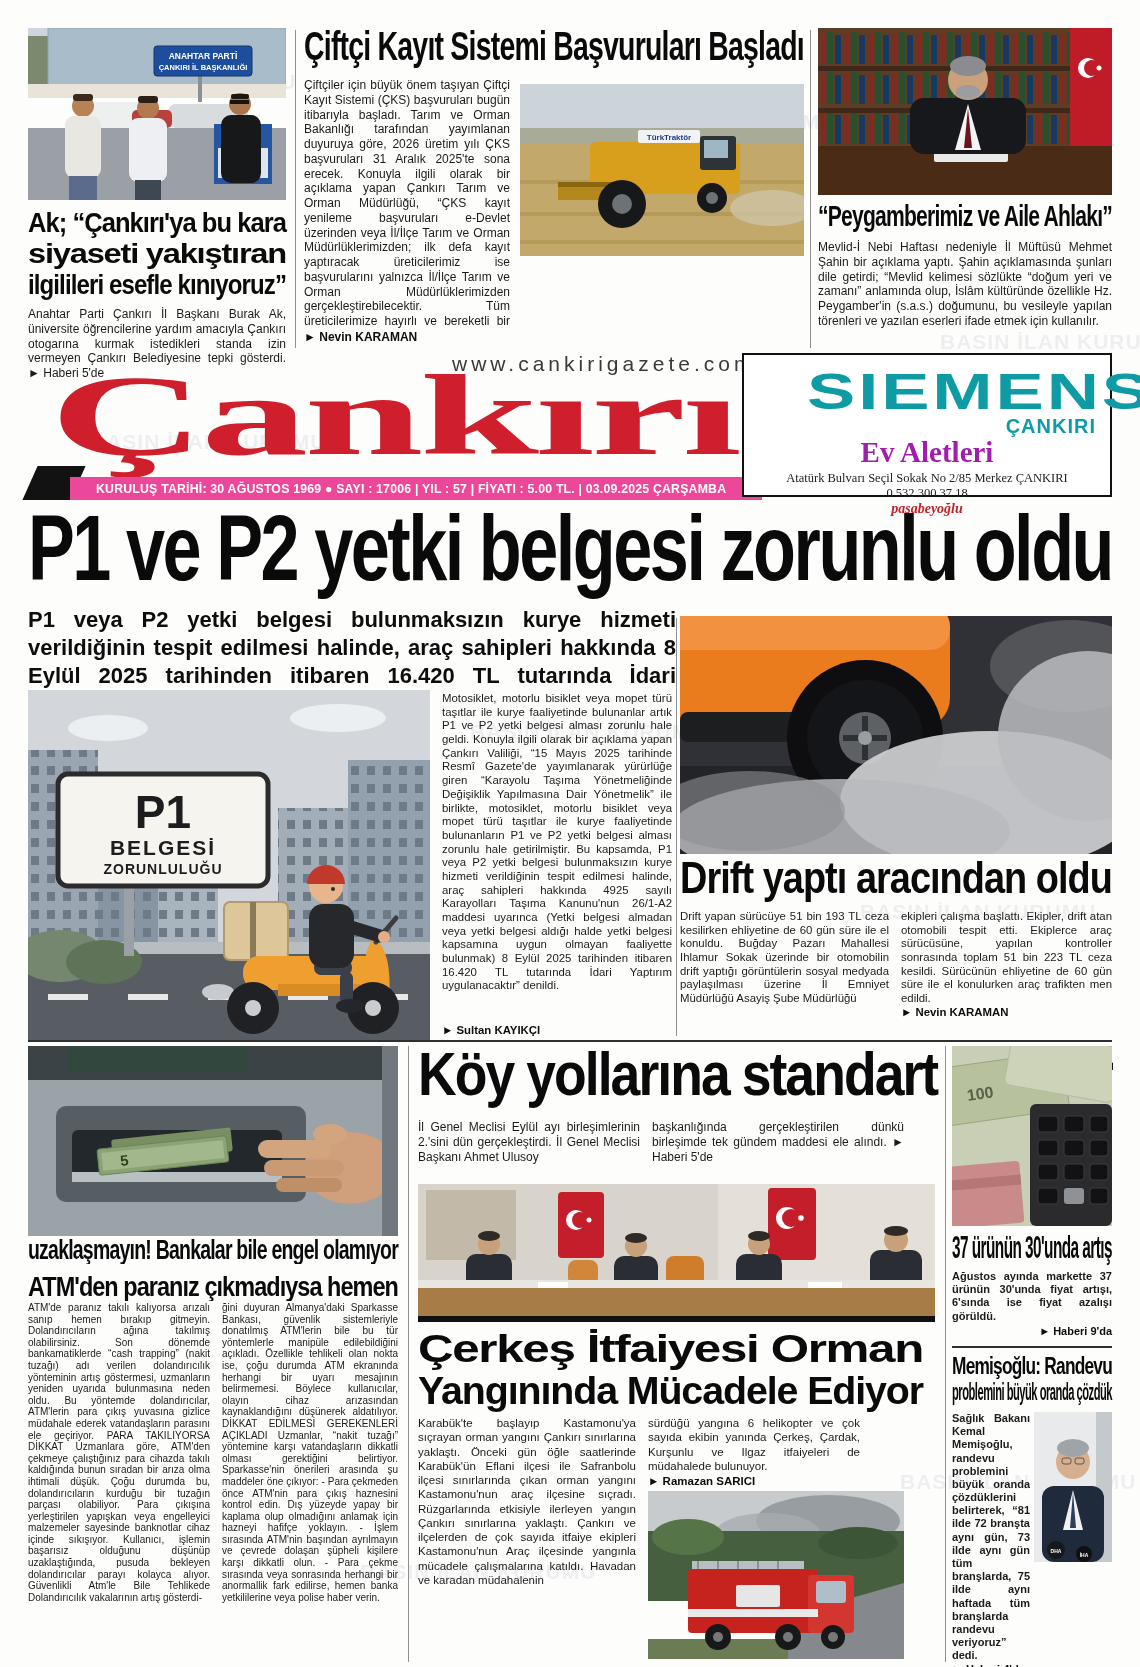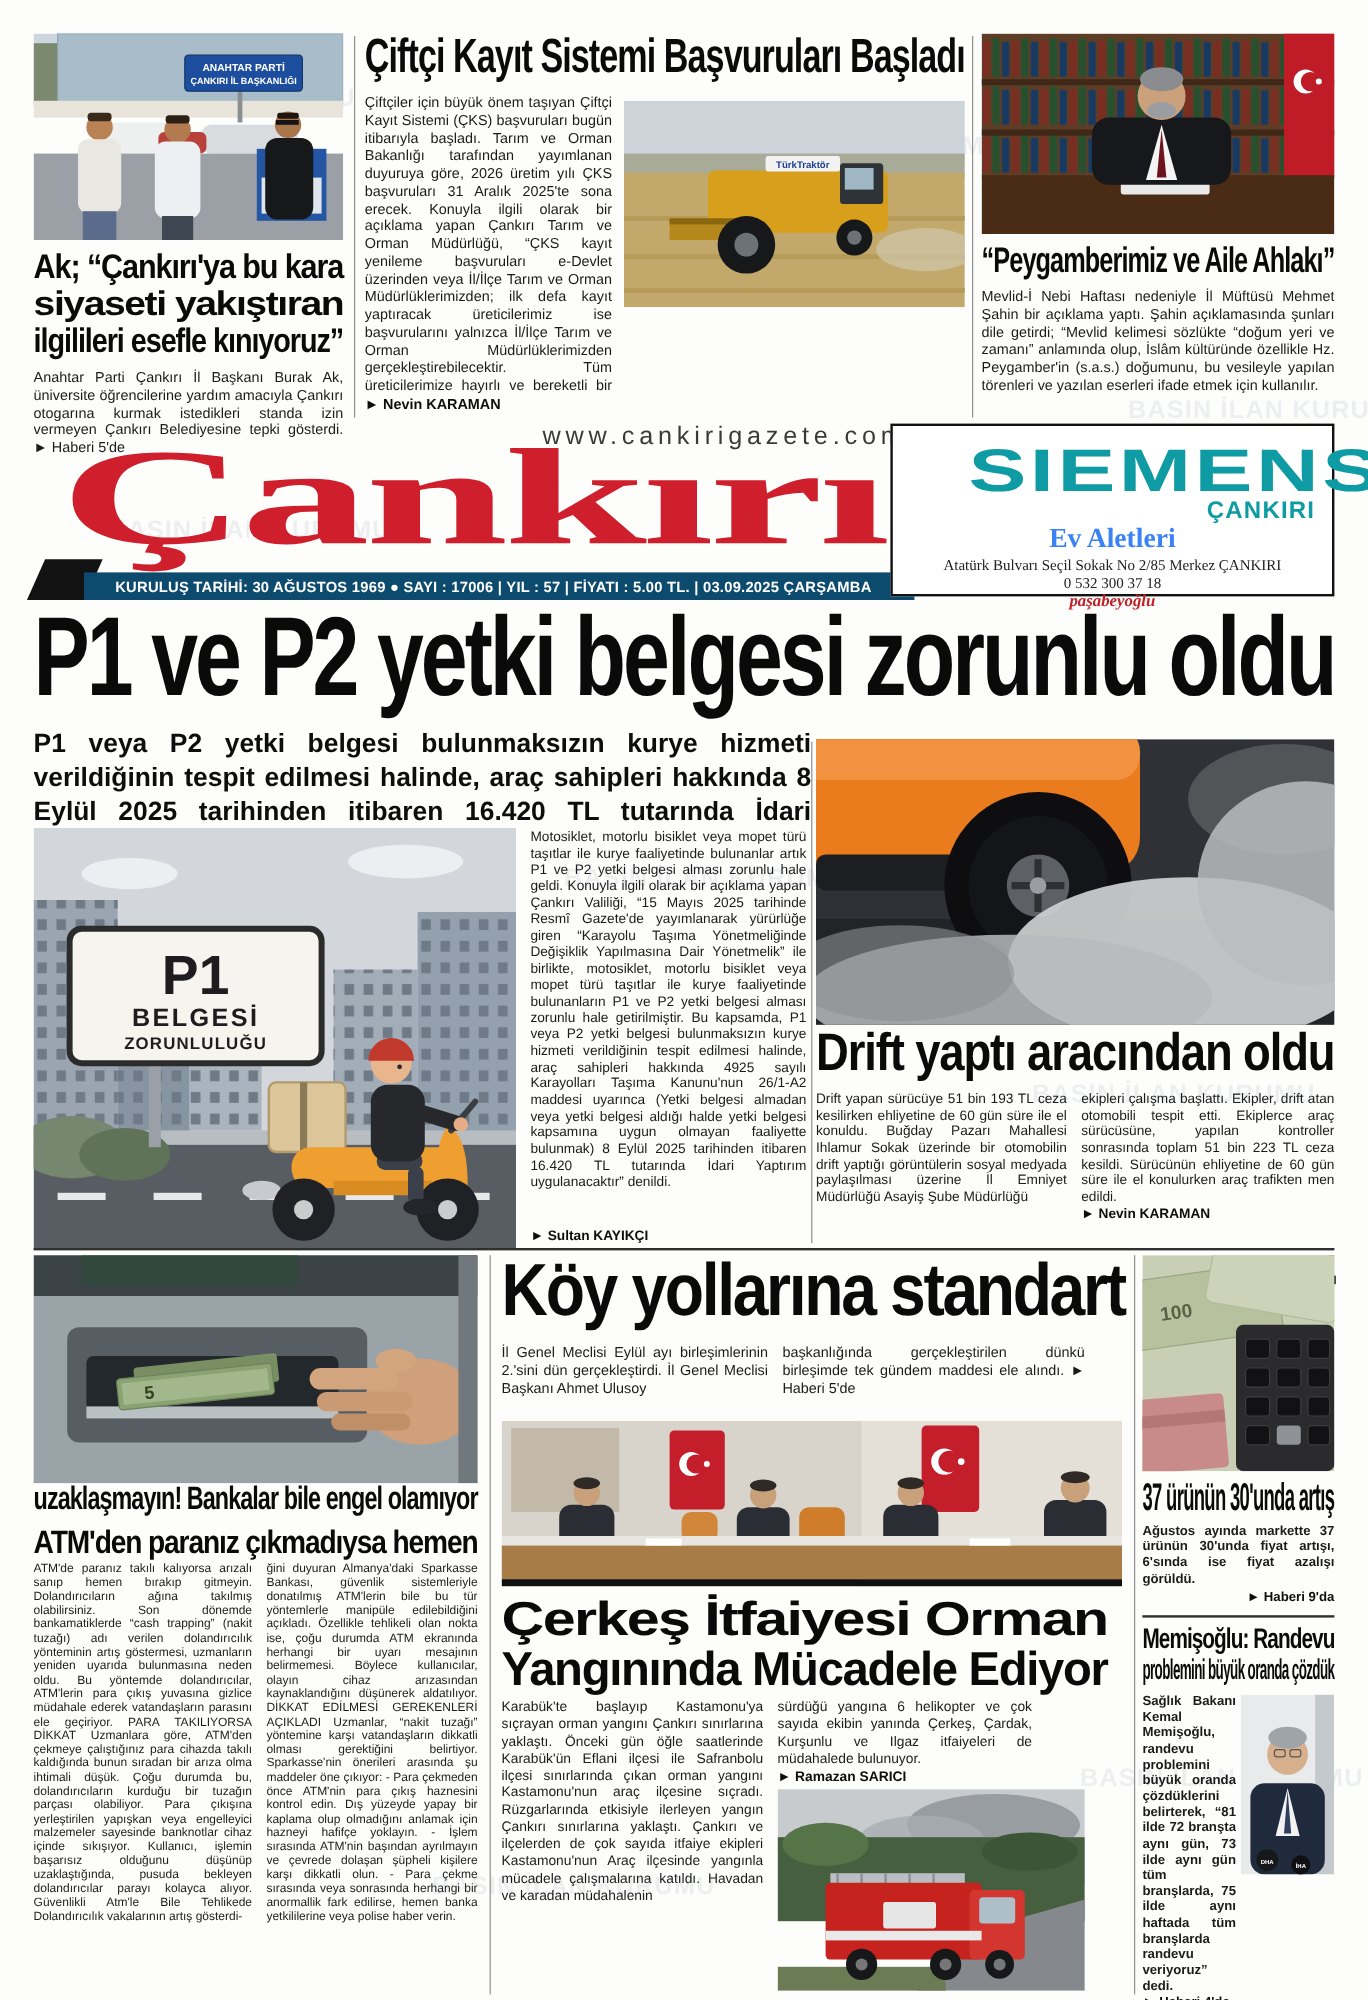--- a/index.html
+++ b/index.html
@@ -13,21 +13,21 @@
   .b11{font-size:11px;line-height:1.2;font-weight:bold;}
   .byline{font-weight:bold;color:#0d0d0d;}
   .linebox{display:block;overflow:visible;}
   .fitline{display:inline-block;white-space:nowrap;font-weight:bold;color:#0a0a0a;
            transform-origin:0 100%;letter-spacing:-1px;}
   .vdiv{width:1px;background:#909090;}
   .hdiv{background:#303030;}
   .wm{position:absolute;opacity:.07;font-weight:bold;color:#2e3c5e;font-size:21px;
       letter-spacing:1px;pointer-events:none;white-space:nowrap;}
   .photo{display:block;}
-  .infobar{background:#0c4a6e;color:#fff;font-weight:bold;font-size:12.3px;
+  .infobar{background:#ec4899;color:#fff;font-weight:bold;font-size:12.3px;
            display:flex;align-items:center;letter-spacing:.2px;}
   .serif{font-family:"Liberation Serif",serif;}
   .teal{color:var(--teal,#0f9ba3);}
   .red{color:var(--red,#cf1f2d);}
 </style>
 </head>
 <body>
 
 <div id="page">
 
@@ -145,21 +145,21 @@
     <span class="fitline serif red" style="font-size: 112px; letter-spacing: -2px; line-height: 1; transform: scale(1.91427, 1.02);">Çankırı</span>
   </div>
   <div class="abs" style="left:30px;top:466px;width:48px;height:34px;background:#121212;transform:skewX(-24deg)"></div>
   <div class="abs infobar" style="left:70px;top:477px;width:666px;height:23px;padding-left:26px">KURULUŞ TARİHİ: 30 AĞUSTOS 1969  ●   SAYI : 17006 | YIL : 57 | FİYATI : 5.00 TL. | 03.09.2025 ÇARŞAMBA</div>
 
   <div class="abs" style="left:742px;top:353px;width:370px;height:144px;border:2px solid #111;background:#fff;box-sizing:border-box;text-align:center">
     <div class="linebox" style="width:346px;margin:8px auto 0">
       <span class="fitline teal" style="font-size: 50px; letter-spacing: 2px; transform: scale(1.44732, 1);">SIEMENS</span>
     </div>
     <div class="teal" style="font-size:20px;font-weight:bold;text-align:right;margin:-6px 14px 0 0;letter-spacing:1px">ÇANKIRI</div>
-    <div style="font-size:23px;font-weight:bold;color:#3b82f6;margin-top:-2px" class="serif">Ev Aletleri</div>
+    <div style="font-size:29px;font-weight:bold;color:#a21caf;margin-top:-2px" class="serif">Ev Aletleri</div>
     <div class="serif" style="font-size:12.5px;color:#222;margin-top:2px">Atatürk Bulvarı Seçil Sokak No 2/85 Merkez ÇANKIRI</div>
     <div class="serif" style="font-size:12.5px;color:#222">0 532 300 37 18</div>
     <div class="serif" style="font-size:14px;font-weight:bold;font-style:italic;color:#c22028">paşabeyoğlu</div>
   </div>
 
   <div class="abs linebox" style="left:28px;top:508px;width:1084px;height:96px">
     <span class="fitline" style="font-size: 85px; letter-spacing: -3px; line-height: 1.05; transform: scale(0.82617, 1.1);">P1 ve P2 yetki belgesi zorunlu oldu</span>
   </div>
   <div class="abs body" style="left:28px;top:606px;width:648px;font-size:22px;line-height:1.28;font-weight:bold;color:#0d0d0d">P1 veya P2 yetki belgesi bulunmaksızın kurye hizmeti verildiğinin tespit edilmesi halinde, araç sahipleri hakkında 8 Eylül 2025 tarihinden itibaren 16.420 TL tutarında İdari Yaptırım uygulanacak.</div>
 

